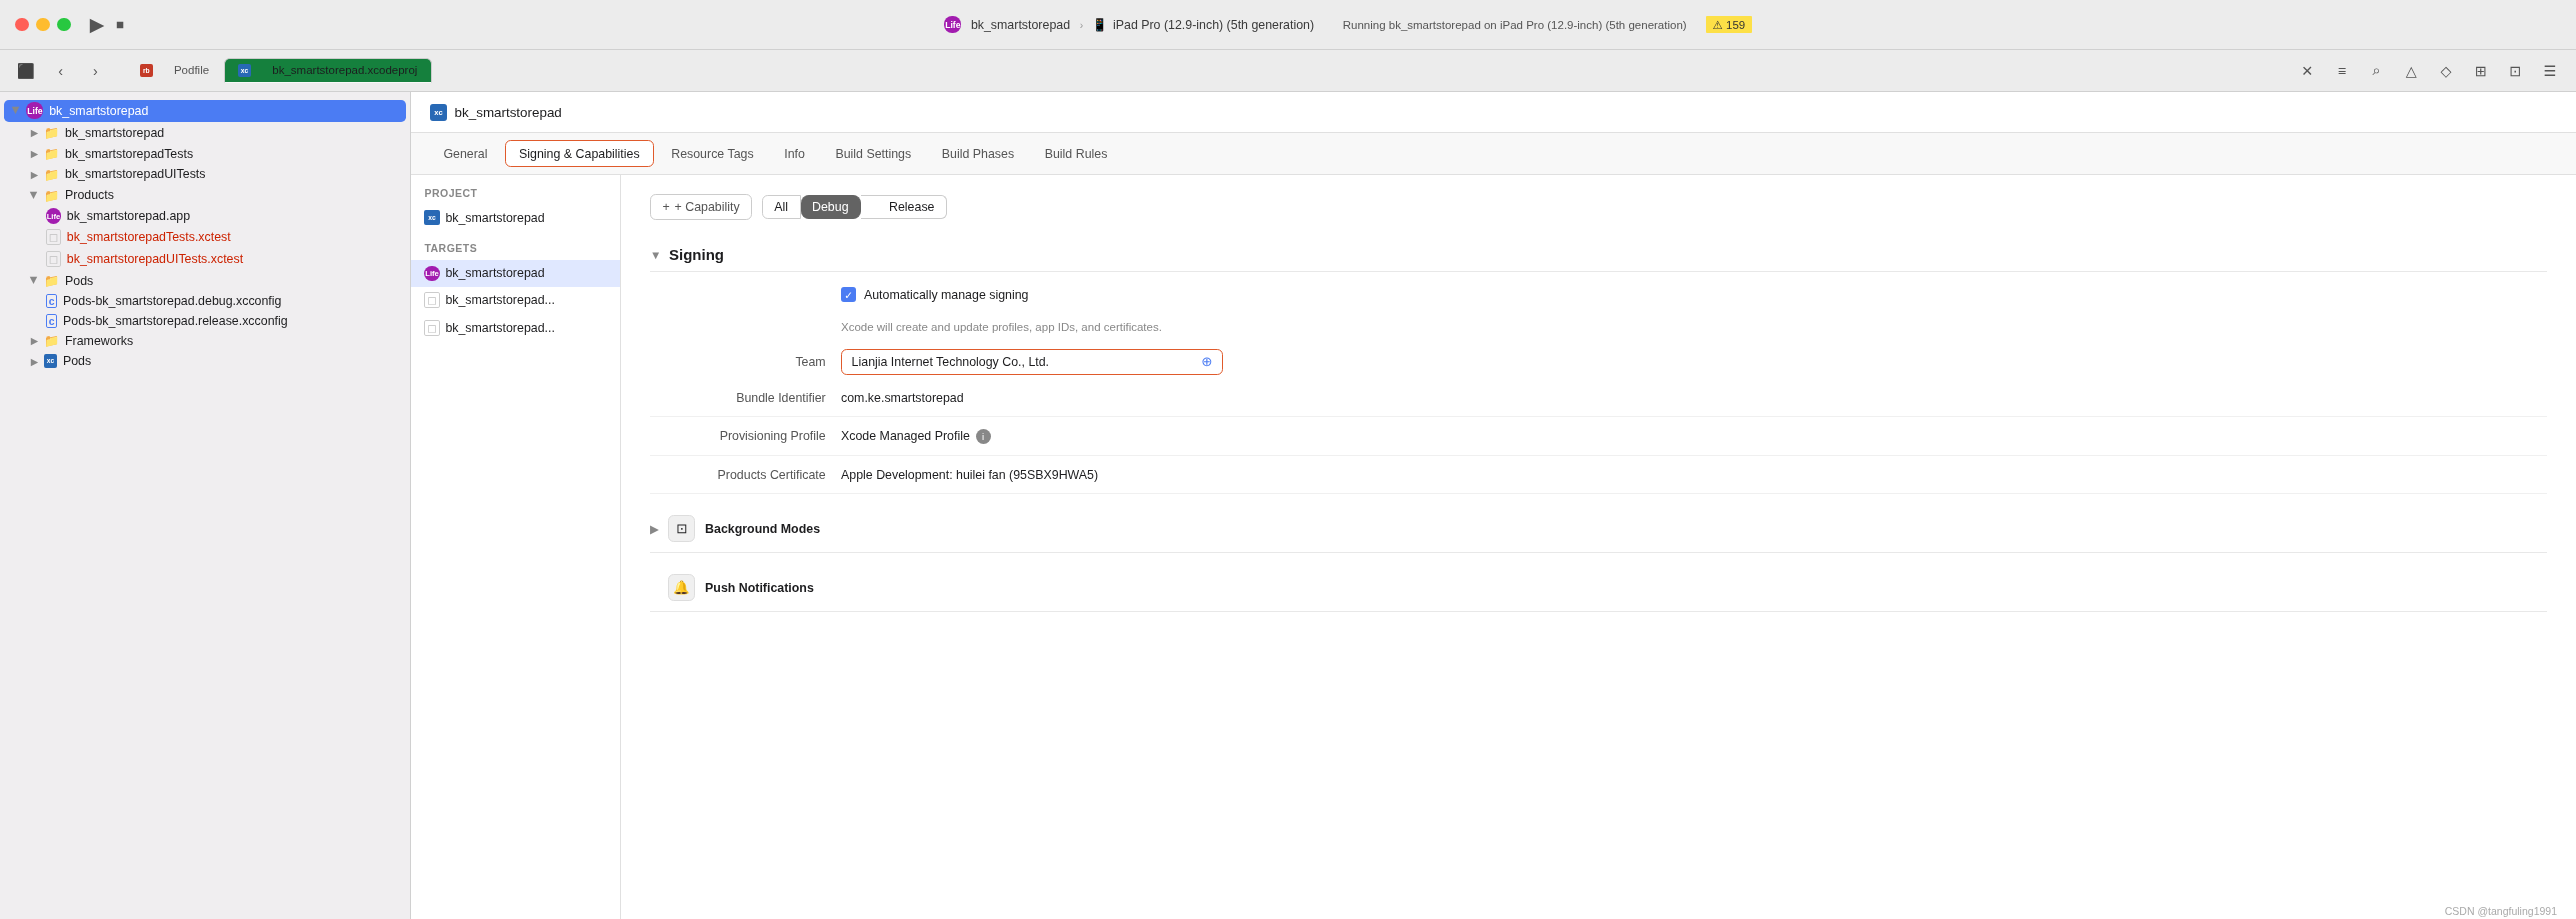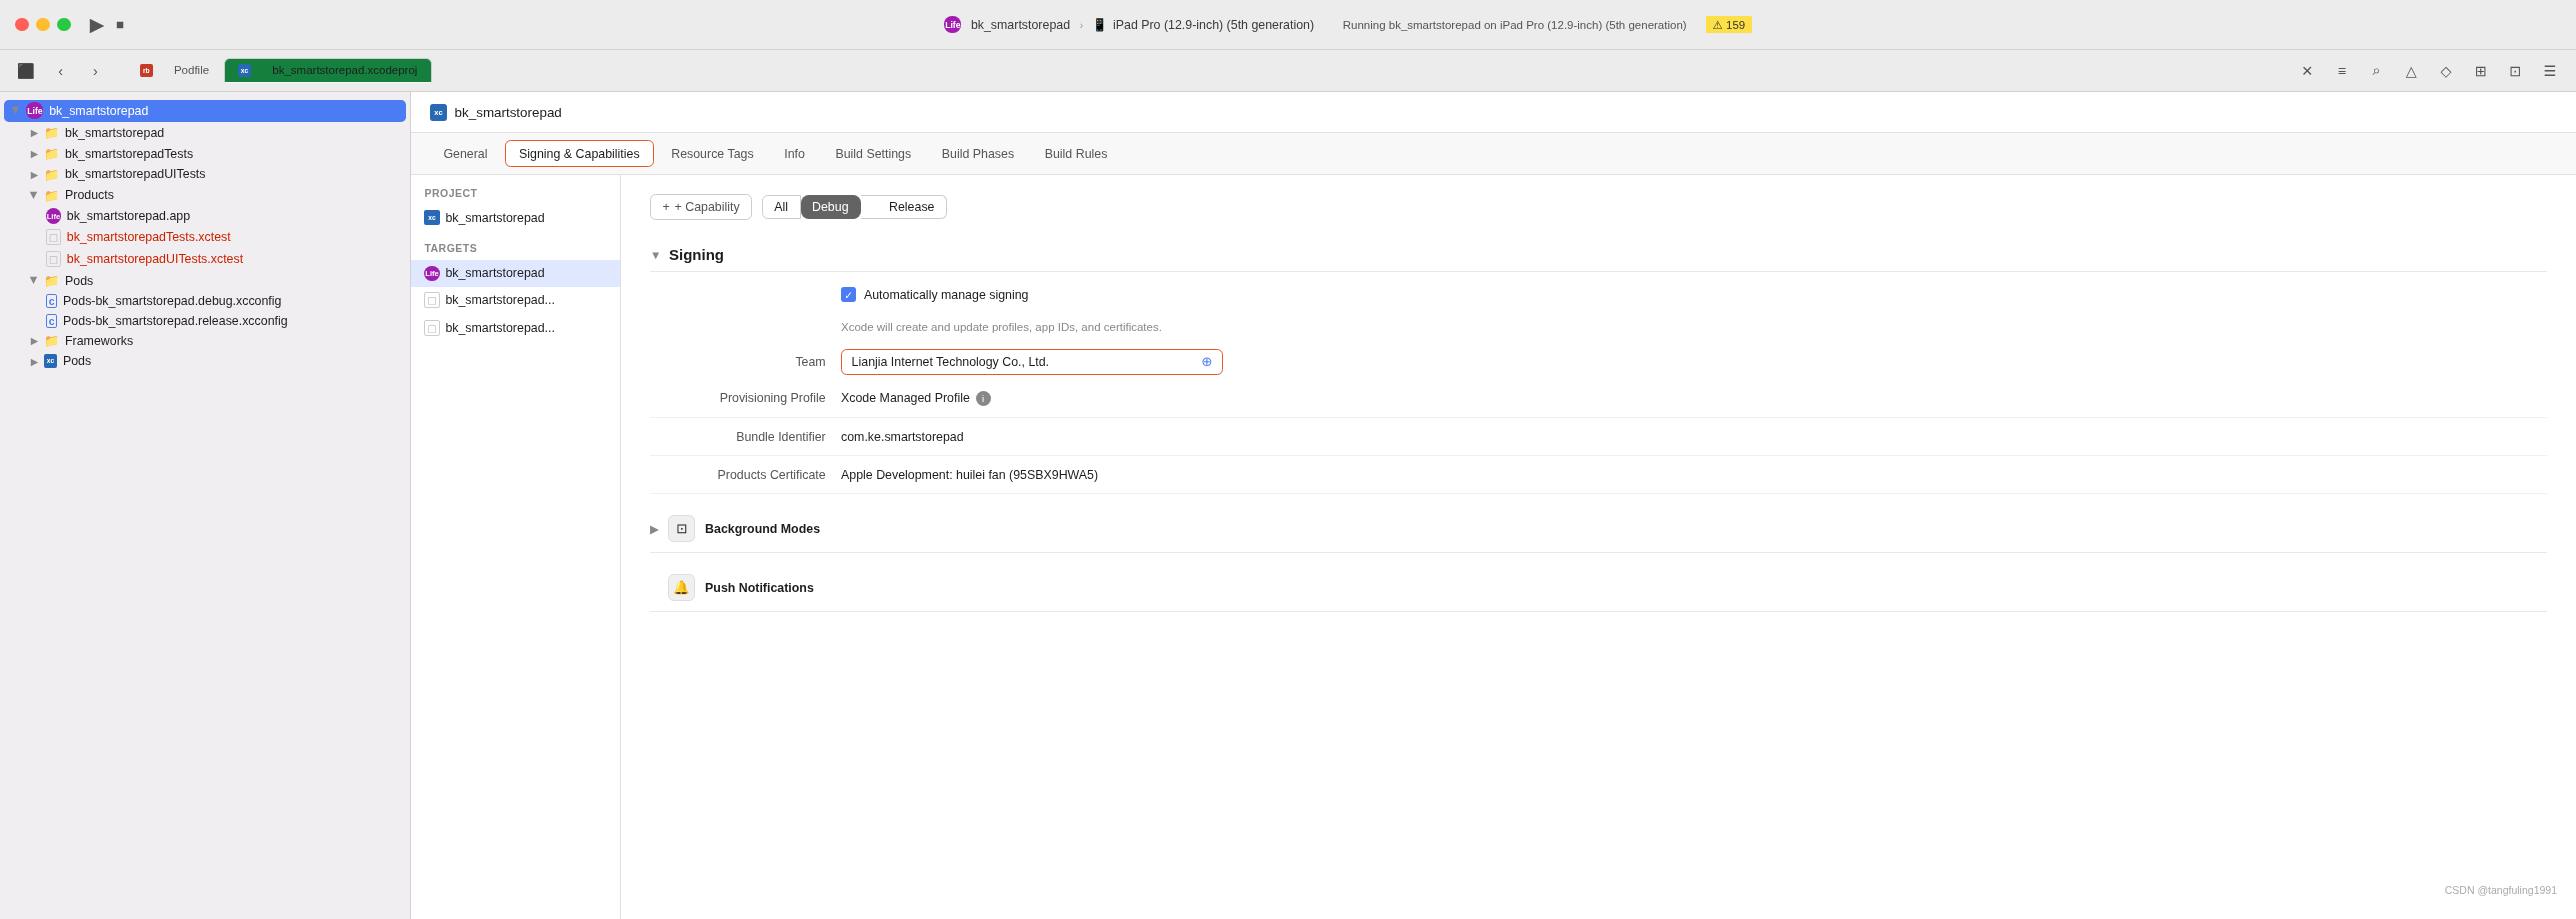--- a/index.html
+++ b/index.html
@@ -318,21 +318,21 @@
     .cap-icon {
       width: 27px; height: 27px; border-radius: 5.7px;
       display: flex; align-items: center; justify-content: center;
       font-size: 13.4px; flex-shrink: 0;
     }
     .cap-title { font-size: 12.4px; font-weight: 600; }
 
     
     .bottom-credit {
       position: absolute;
-      bottom: 23px;
+      bottom: 2px;
       right: 19px;
       font-size: 10.5px;
       color: #aaa;
     }
 
     
     .life-badge {
       width: 17px; height: 17px; border-radius: 8px;
       background: #a21caf;
       display: inline-flex; align-items: center; justify-content: center;
@@ -536,30 +536,30 @@
 
         <div class="team-row">
           <span class="team-label">Team</span>
           <div class="team-select-box">
             <span class="team-select-text">Lianjia Internet Technology Co., Ltd.</span>
             <span class="team-select-arrow">⊕</span>
           </div>
         </div>
 
         <div class="form-row-line">
+          <span class="frl-label">Bundle Identifier</span>
+          <span class="frl-value">com.ke.smartstorepad</span>
+        </div>
+
+        <div class="form-row-line">
           <span class="frl-label">Provisioning Profile</span>
           <div class="frl-value">
             <span>Xcode Managed Profile</span>
             <div class="info-icon">i</div>
           </div>
-        </div>
-
-        <div class="form-row-line">
-          <span class="frl-label">Bundle Identifier</span>
-          <span class="frl-value">com.ke.smartstorepad</span>
         </div>
 
         <div class="form-row-line">
           <span class="frl-label">Products Certificate</span>
           <span class="frl-value">Apple Development: huilei fan (95SBX9HWA5)</span>
         </div>
 
         <div class="cap-section">
           <div class="cap-section-header">
             <span class="section-toggle">▶</span>

